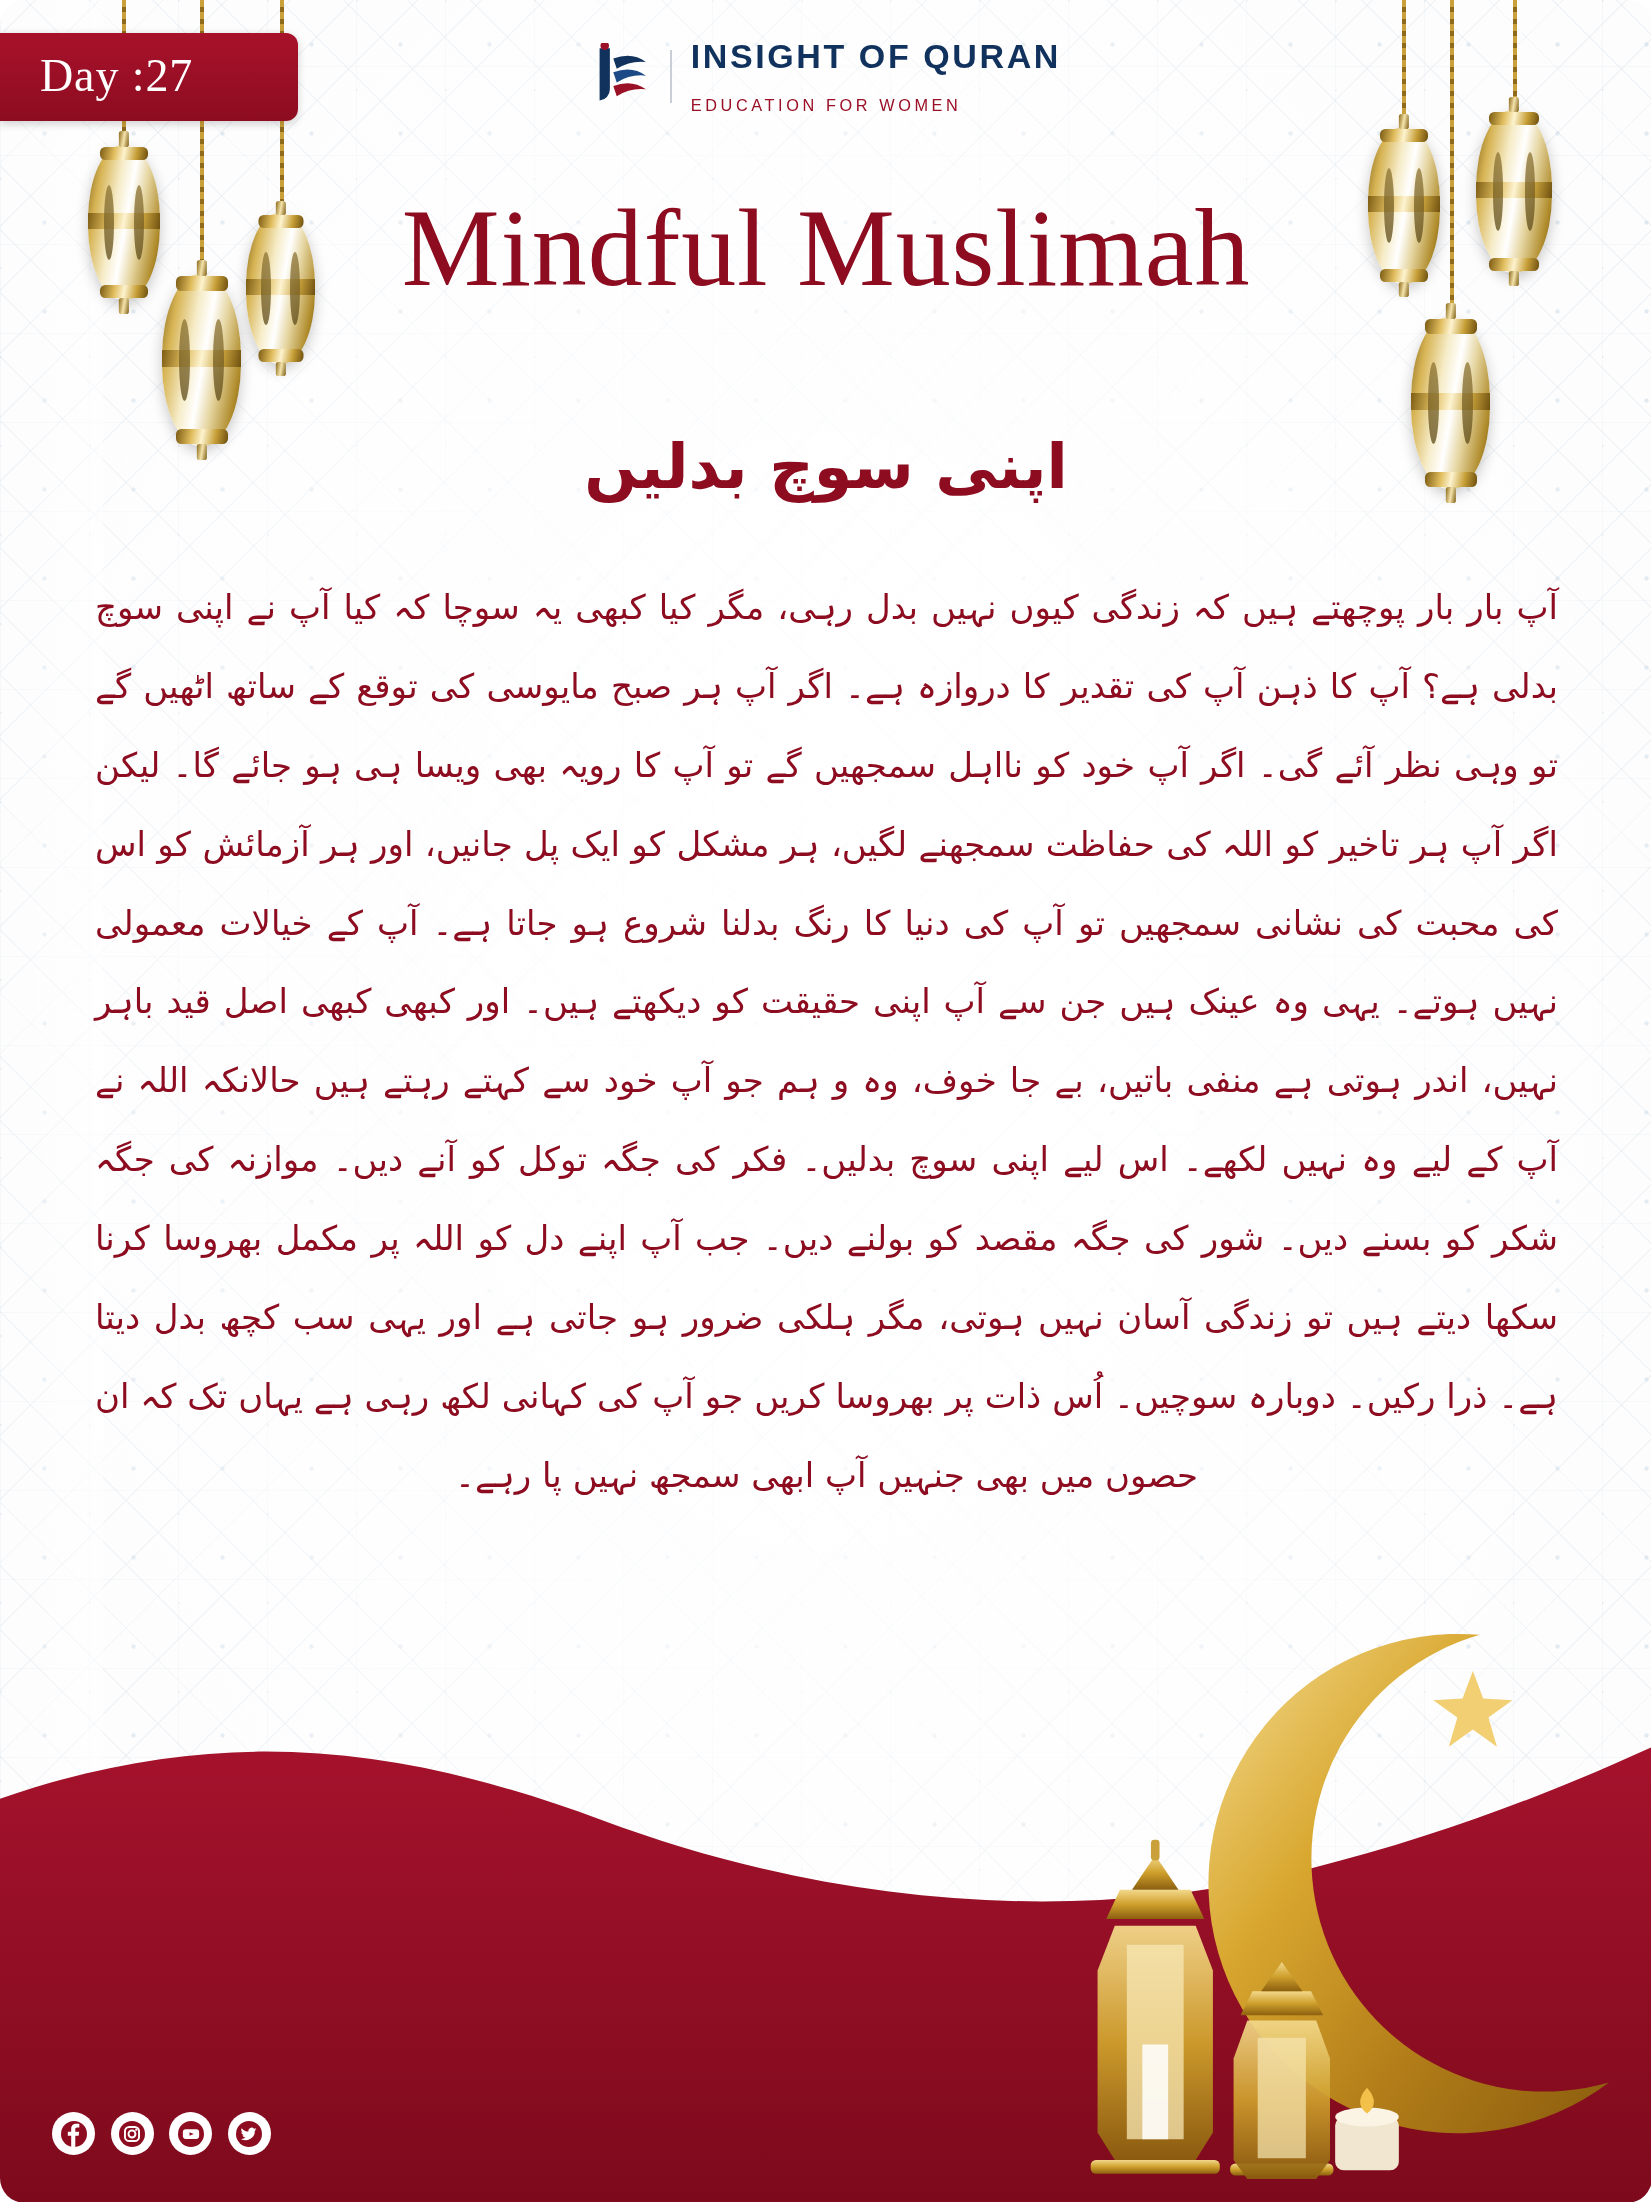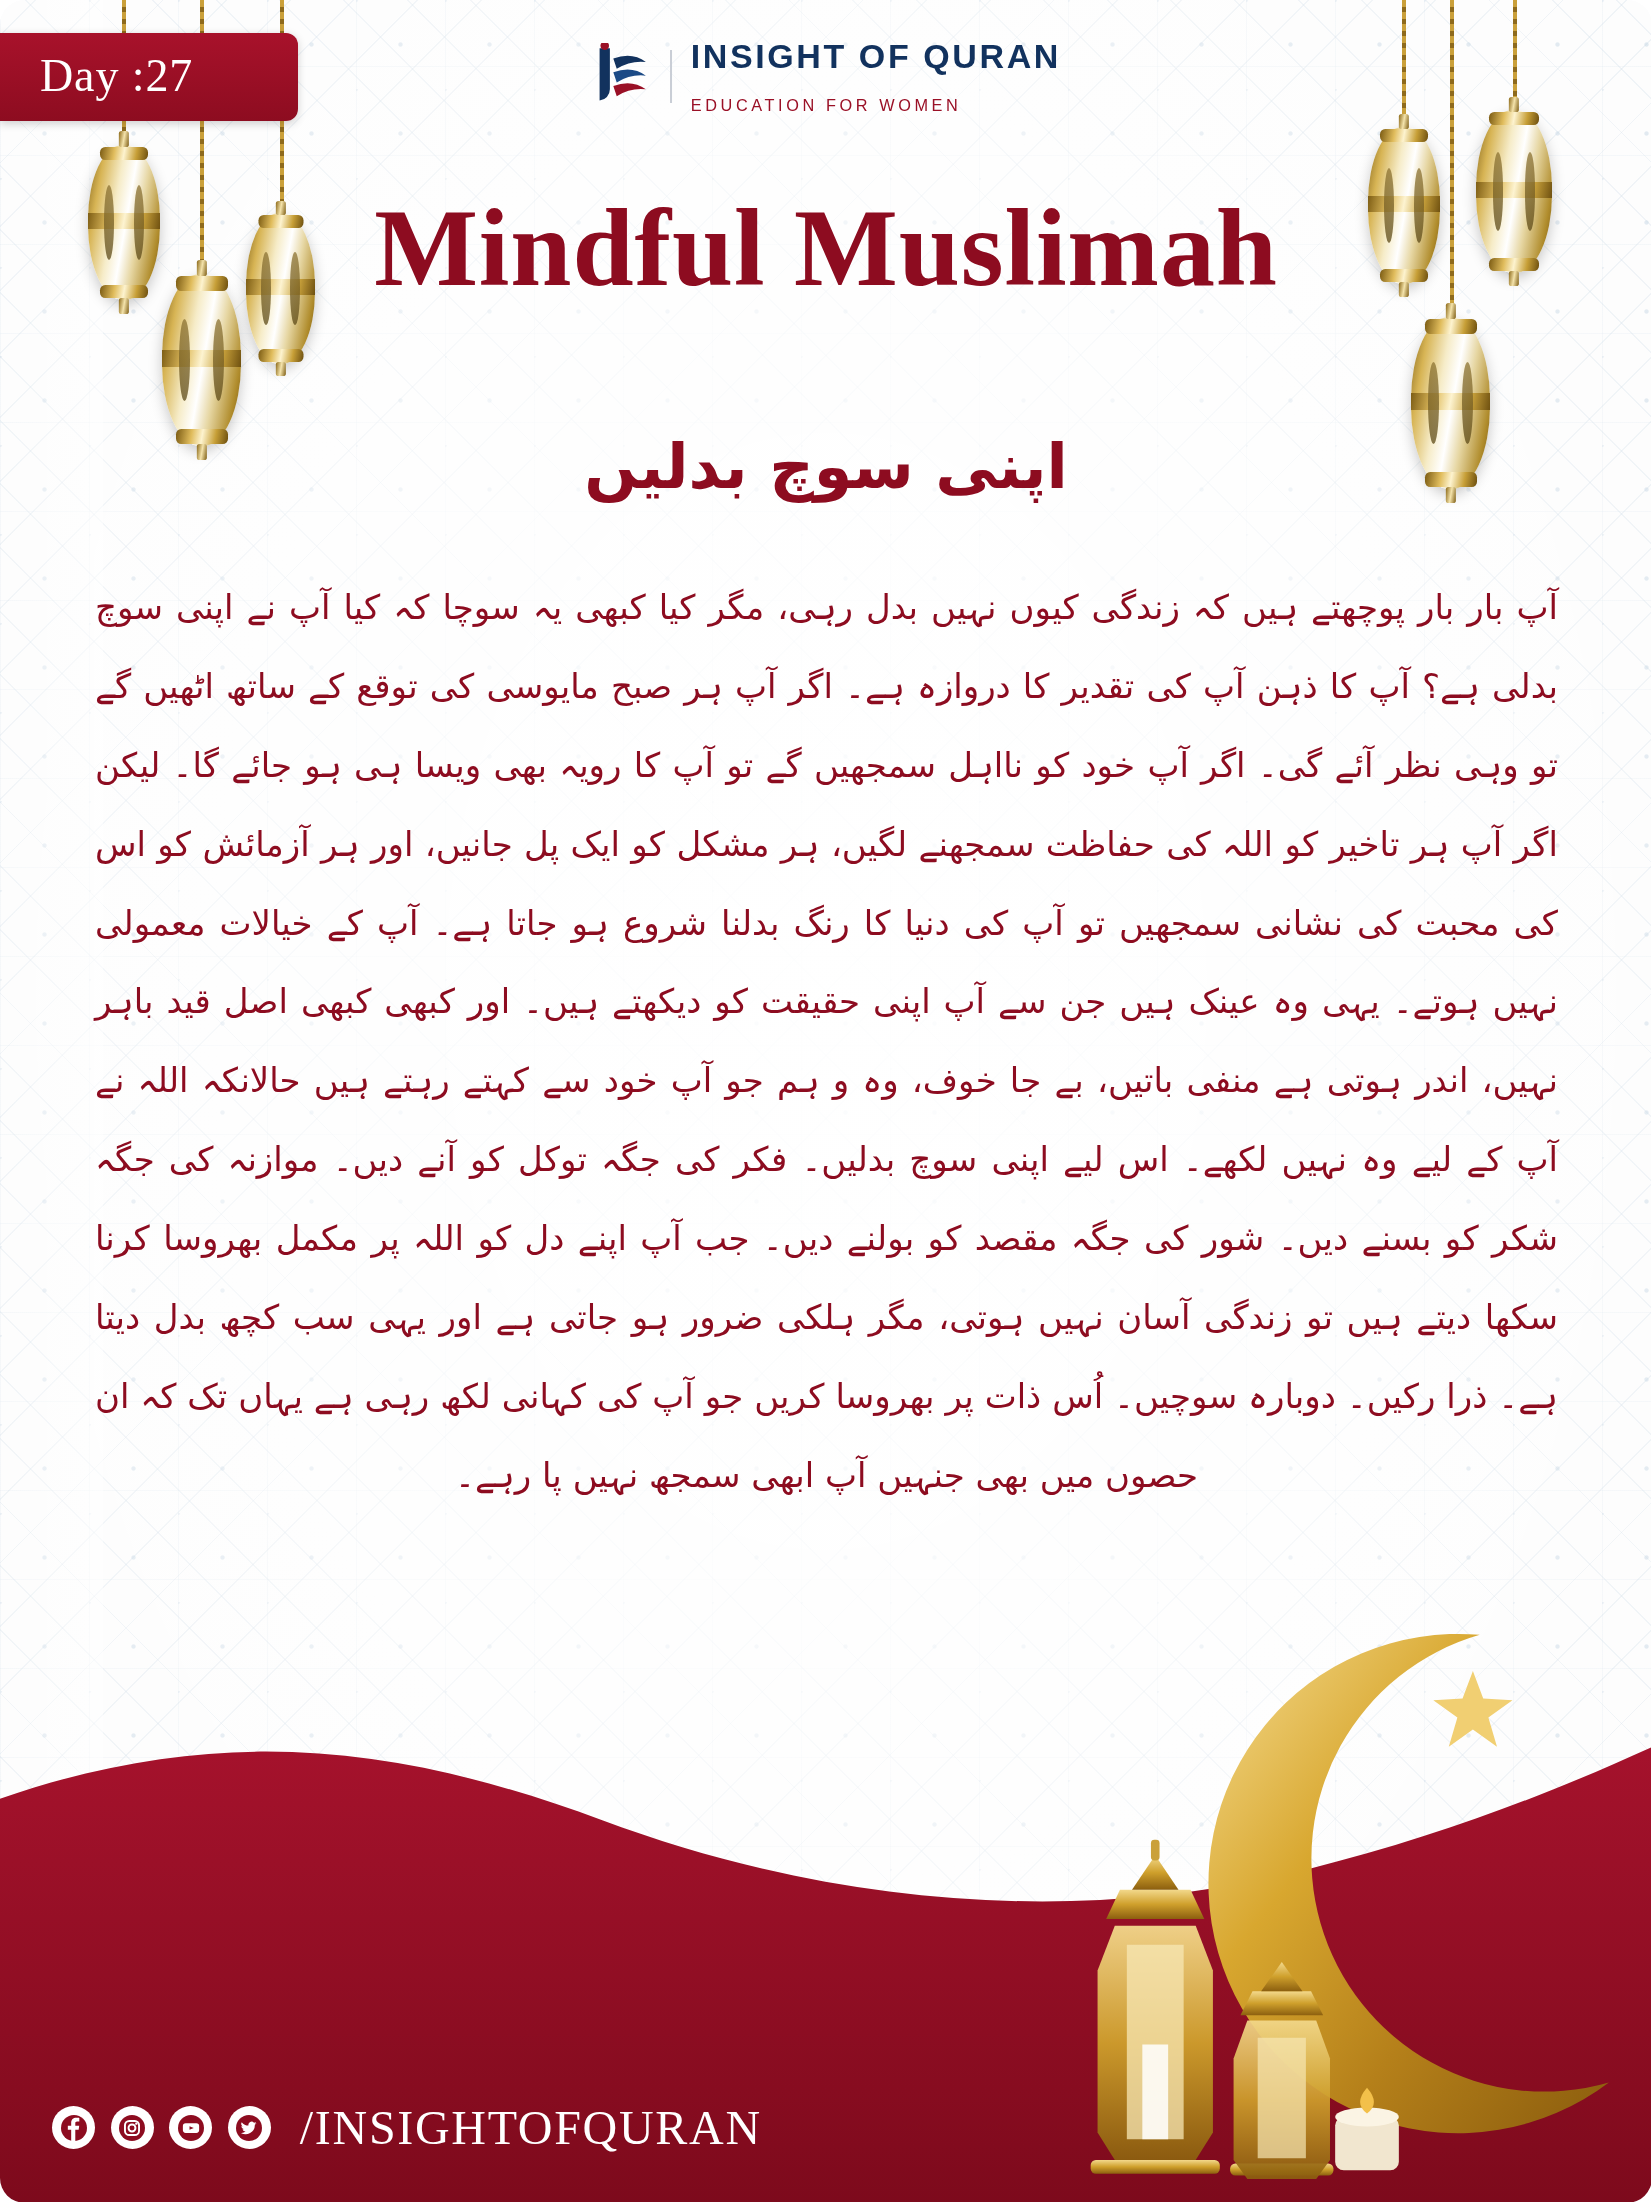--- a/index.html
+++ b/index.html
@@ -102,21 +102,21 @@
   }
 
   
   .main-title {
     position: absolute;
     top: 185px;
     left: 0;
     width: 100%;
     text-align: center;
     font-family: "Liberation Serif", serif;
-    font-weight: bold;
+    font-weight: normal;
     font-size: 110px;
     color: #8d0c20;
     letter-spacing: 0.9px;
     z-index: 20;
   }
 
   .sub-title {
     position: absolute;
     top: 430px;
     left: 0;
@@ -433,17 +433,16 @@
           <rect x="4.5" y="7.5" width="15" height="9" rx="2.6" fill="#ffffff"></rect>
           <path d="M10.6 10.3l4 1.7-4 1.7z" fill="#8d0c20"></path>
         </svg>
     </div>
     <div class="social-icon">
       <svg width="26" height="26" viewBox="0 0 24 24">
           <circle cx="12" cy="12" r="12" fill="#8d0c20"></circle>
           <path d="M19 7.6c-.5.3-1.1.4-1.7.5.6-.4 1-1 1.2-1.7-.6.3-1.2.6-1.9.7a3 3 0 0 0-5.1 2.7A8.5 8.5 0 0 1 5.3 6.6a3 3 0 0 0 .9 4 3 3 0 0 1-1.3-.4 3 3 0 0 0 2.4 2.9c-.4.1-.9.1-1.3.1a3 3 0 0 0 2.8 2.1 6 6 0 0 1-4.4 1.2 8.5 8.5 0 0 0 13-7.2v-.4c.6-.4 1.1-1 1.6-1.3z" fill="#ffffff"></path>
         </svg>
     </div>
-    <div class="handle">/INSIGHTOFQURAN</div>
   </div>
 
 </div>
 
 
 </body></html>

